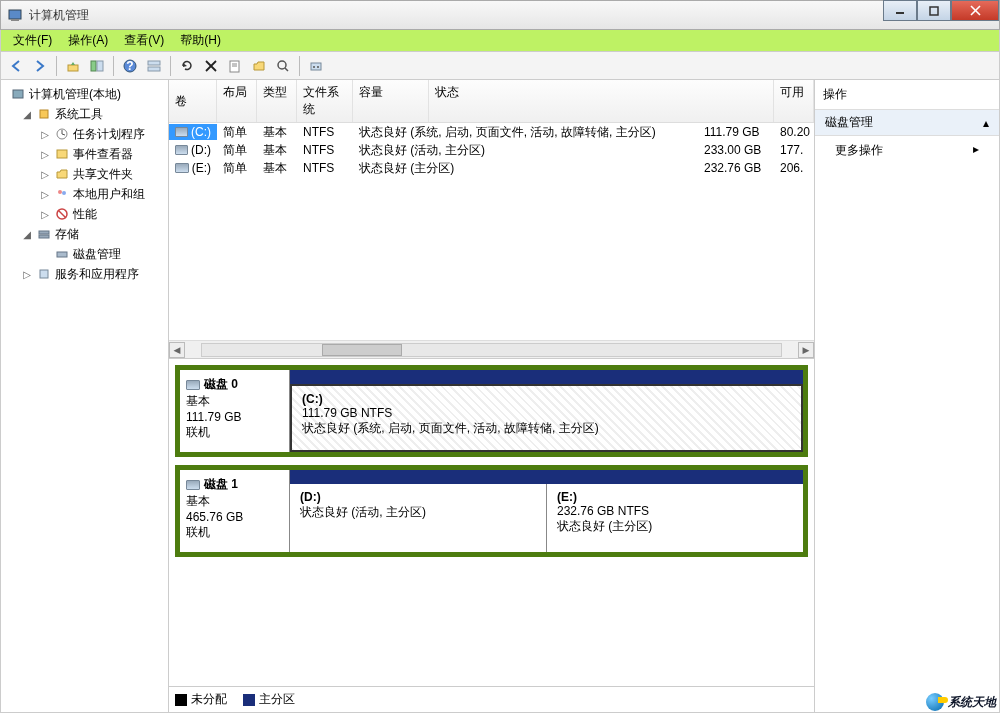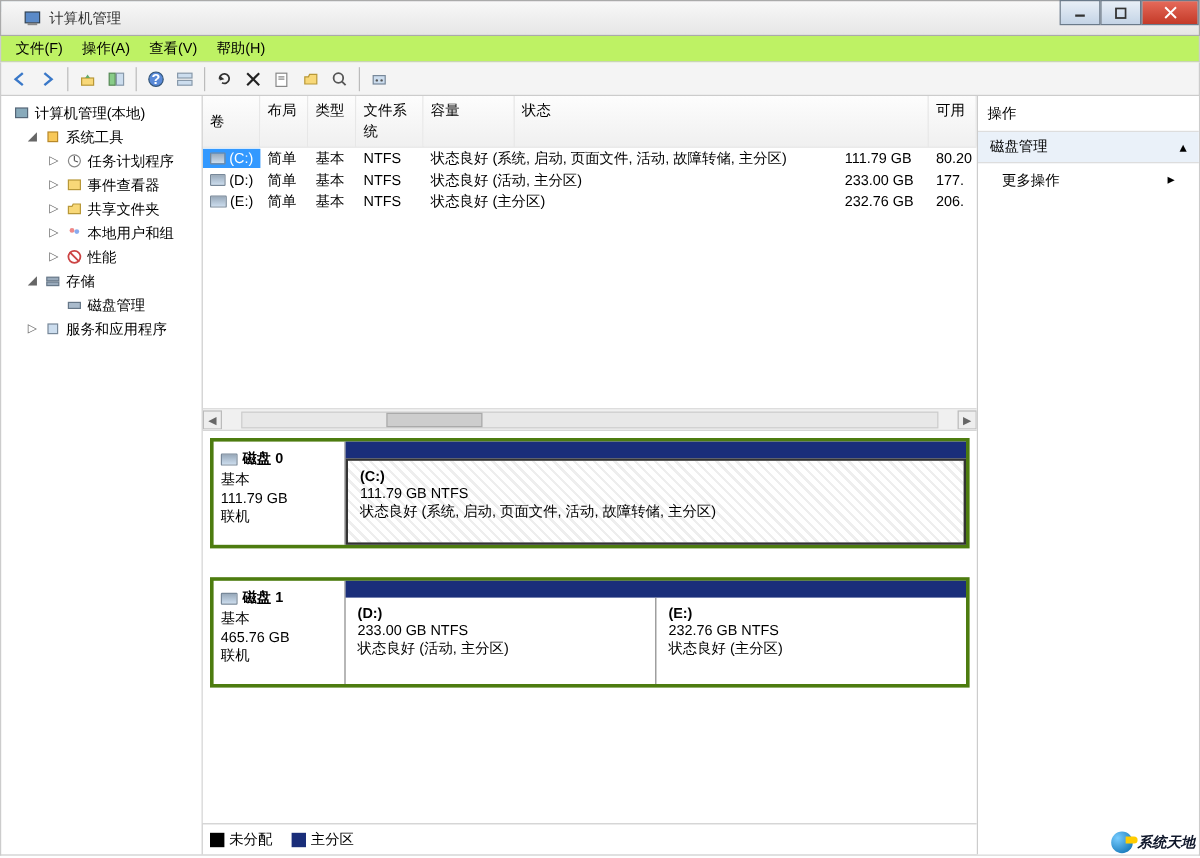--- a/index.html
+++ b/index.html
@@ -1,19 +1,19 @@
 <!DOCTYPE html>
 <html><head>
 <meta charset="utf-8">
 <style>
 * { margin: 0; padding: 0; box-sizing: border-box; font-family: "Microsoft YaHei", "Segoe UI", Tahoma, sans-serif; font-size: 12px; }
 body { background: #fff; width: 1000px; height: 715px; position: relative; overflow: hidden; }
 
 
-.titlebar { height: 30px; background: linear-gradient(#f8f8f8, #e6e6e6); border: 1px solid #aaa; display: flex; align-items: center; padding-left: 18px; position: relative; }
+.titlebar { height: 30px; background: linear-gradient(#f8f8f8, #e6e6e6); border: 1px solid #aaa; display: flex; align-items: center; padding-left: 6px; position: relative; }
 .titlebar .icon { width: 16px; height: 16px; margin-right: 6px; }
 .titlebar .title { color: #333; }
 .winbtns { position: absolute; right: 0; top: -1px; display: flex; }
 .winbtn { width: 34px; height: 21px; border: 1px solid #6a7a8a; background: linear-gradient(#e8eff7,#c4d4e6); display: flex; align-items: center; justify-content: center; color: #333; font-size: 10px; }
 .winbtn.close { background: linear-gradient(#e56a5a,#c43a28); color: #fff; width: 48px; }
 .winbtn svg { pointer-events: none; }
 
 
 .menubar { height: 22px; border: 1px solid #ccc; border-top: none; display: flex; align-items: center; padding: 0 4px; background: #bef264; }
 .menubar .item { padding: 2px 8px; cursor: default; }
@@ -52,21 +52,21 @@
 .col-free { width: 40px; }
 .driveic { width: 14px; height: 10px; background: linear-gradient(#9ab,#cde); border: 1px solid #789; border-radius: 1px; }
 
 .hscroll { height: 18px; border-top: 1px solid #ddd; background: #f0f0f0; display: flex; align-items: center; }
 .hscroll .track { margin: 0 16px; flex: 1; height: 14px; background: #e8e8e8; border: 1px solid #ccc; position: relative; }
 .hscroll .arrow { width: 16px; height: 16px; border: 1px solid #bbb; background: #eee; display:flex; align-items:center; justify-content:center; font-size:9px; color:#666; }
 .hscroll .thumb { position:absolute; left:120px; width:80px; top:0; bottom:0; background:#cdcdcd; border:1px solid #aaa; }
 
 
 .disks { flex: 1; border-top: 1px solid #ccc; overflow: auto; padding: 6px; background: #fff; }
-.diskrow { display: flex; border: 3px solid #4d7c0f; margin-bottom: 24px; min-height: 92px; }
+.diskrow { display: flex; border: 5px solid #4d7c0f; margin-bottom: 8px; min-height: 92px; }
 .diskinfo { width: 110px; padding: 6px; border-right: 1px solid #888; }
 .diskinfo .dname { font-weight: bold; display:flex; align-items:center; gap:4px; }
 .diskparts { flex: 1; display: flex; flex-direction: column; }
 .bluebar { height: 14px; background: #1a2e7a; }
 .partrow { flex: 1; display: flex; }
 .part { flex: 1; border-left: 1px solid #888; padding: 6px 10px; position: relative; }
 .part:first-child { border-left: none; }
 .part.sel { background-image: repeating-linear-gradient(45deg,#eee 0,#eee 2px,#fff 2px,#fff 6px); border: 2px solid #333; }
 .part .pname { font-weight: bold; }
 
@@ -385,21 +385,20 @@
             <div class="dname"><span class="driveic"></span>磁盘 1</div>
             <div>基本</div>
             <div>465.76 GB</div>
             <div>联机</div>
           </div>
           <div class="diskparts">
             <div class="bluebar"></div>
             <div class="partrow">
               <div class="part">
                 <div class="pname">(D:)</div>
-                <div>233.00 GB NTFS</div>
                 <div>状态良好 (活动, 主分区)</div>
               </div>
               <div class="part">
                 <div class="pname">(E:)</div>
                 <div>232.76 GB NTFS</div>
                 <div>状态良好 (主分区)</div>
               </div>
             </div>
           </div>
         </div>

